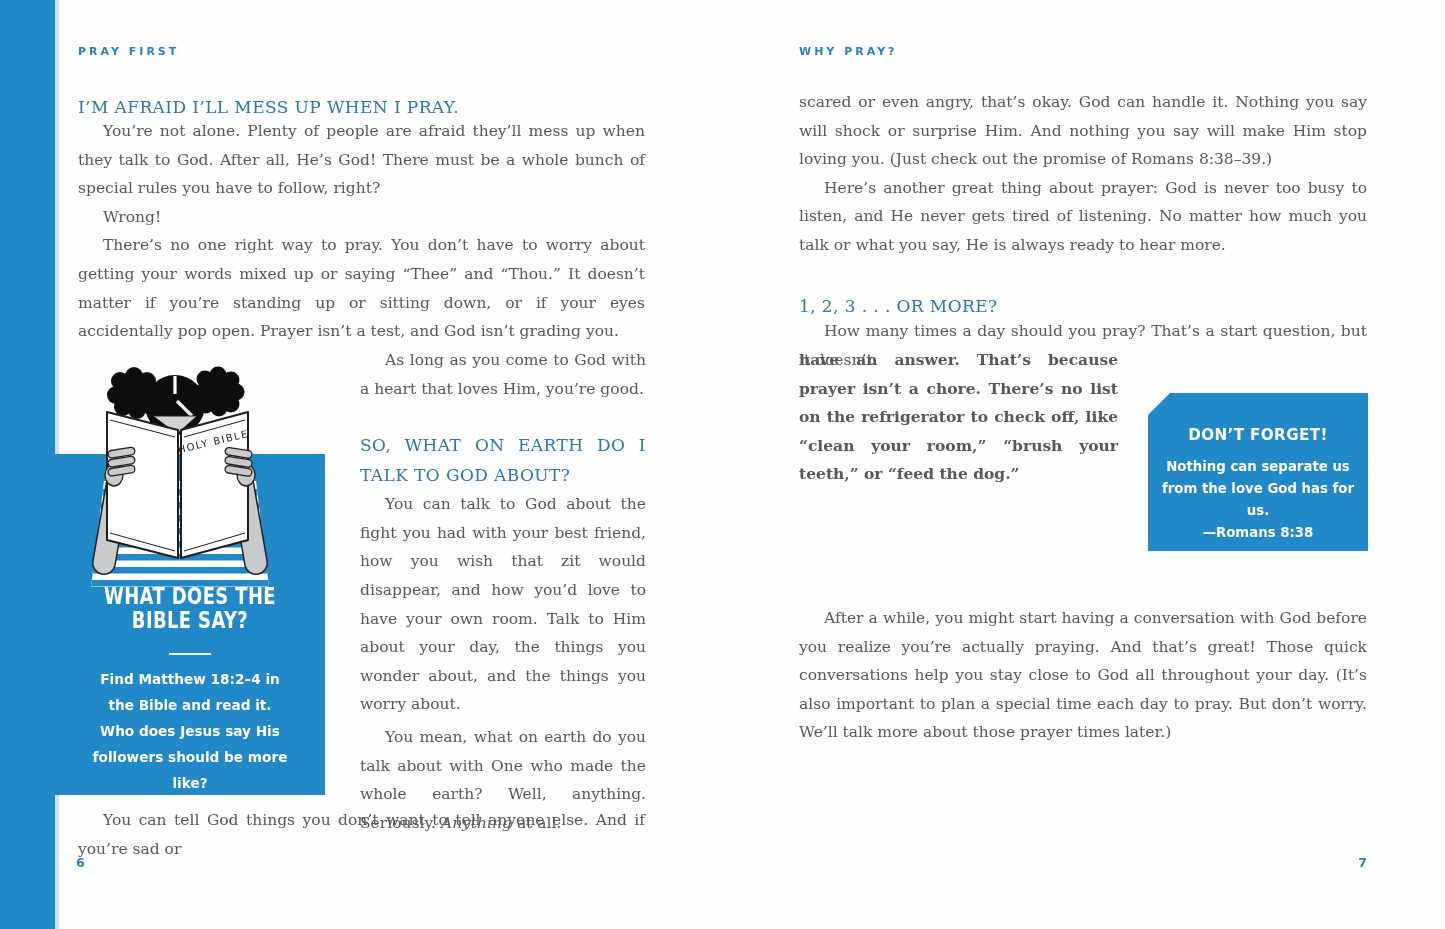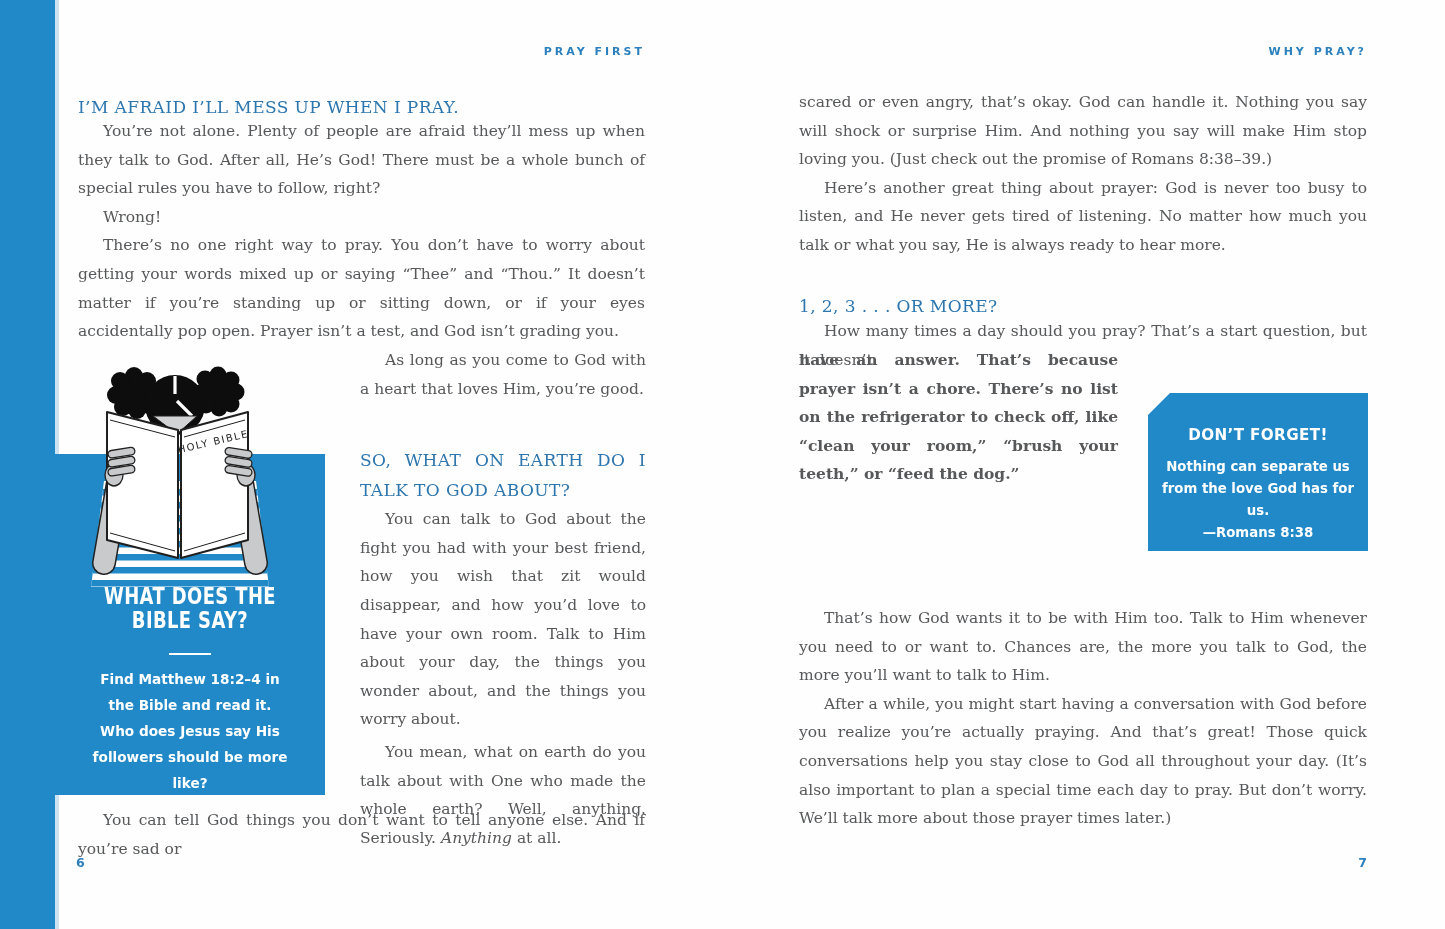--- a/index.html
+++ b/index.html
@@ -13,21 +13,21 @@
     position:relative;width:1445px;height:929px;background:#fefefe;overflow:hidden;
     font-family:"DejaVu Serif", serif;color:var(--body);
   }
   .abs{position:absolute;}
   
   .spine{left:0;top:0;width:55px;height:929px;background:var(--blue);}
   .edge{left:55px;top:0;width:4px;height:929px;background:#cde3f2;}
   
   .runhead{
     font-family:"DejaVu Sans", sans-serif;font-weight:bold;font-size:11px;
-    letter-spacing:3px;color:var(--blue-text);text-align:right;
+    letter-spacing:3px;color:var(--blue-text);text-align:left;
   }
   .pagenum{
     font-family:"DejaVu Sans", sans-serif;font-weight:bold;font-size:12.5px;
     color:var(--blue-text);
   }
   
   .h-serif{
     font-weight:normal;font-size:17px;line-height:30px;letter-spacing:0.4px;
     color:var(--heading);
   }
@@ -164,21 +164,21 @@
     <g fill="#c9cacc" stroke="#222222" stroke-width="1.3">
       <ellipse cx="156" cy="112" rx="9" ry="11"></ellipse>
       <rect x="135" y="86" width="27" height="7.5" rx="3.7" transform="rotate(9 148 90)"></rect>
       <rect x="135" y="95" width="27" height="7.5" rx="3.7" transform="rotate(9 148 99)"></rect>
       <rect x="135" y="104" width="27" height="7.5" rx="3.7" transform="rotate(9 148 108)"></rect>
     </g>
   </svg>
 
   <div class="abs copy" style="left:360px;top:346px;width:286px;">
     <p>As long as you come to God with a heart that loves Him, you’re good.</p>
-    <div class="h-serif" style="margin-top:42px;">SO, WHAT ON EARTH DO I TALK TO GOD ABOUT?</div>
+    <div class="h-serif" style="margin-top:27px;">SO, WHAT ON EARTH DO I TALK TO GOD ABOUT?</div>
     <p>You can talk to God about the fight you had with your best friend, how you wish that zit would disappear, and how you’d love to have your own room. Talk to Him about your day, the things you wonder about, and the things you worry about.</p>
     <p style="margin-top:4px;"><span>You mean, what on earth do you talk about with One who made the whole earth? Well, anything. Seriously. </span><em>Anything</em><span> at all.</span></p>
   </div>
 
   <div class="abs copy" style="left:78px;top:806px;width:567px;">
     <p>You can tell God things you don’t want to tell anyone else. And if you’re sad or</p>
   </div>
 
   <div class="abs pagenum" style="left:76px;top:855px;">6</div>
 
@@ -202,19 +202,18 @@
   <div class="abs callout-box" style="left:1148px;top:393px;width:220px;height:158px;">
     <div class="callout-title">DON’T FORGET!</div>
     <div class="callout-body">
       <div>Nothing can separate us</div>
       <div>from the love God has for us.</div>
       <div>—Romans 8:38</div>
     </div>
   </div>
 
   <div class="abs copy" style="left:799px;top:604px;width:568px;">
-    <p>That’s how God wants it to be with Him too. Talk to Him whenever you need to or want to. Chances are, the more you talk to God, the more you’ll want to talk to Him.</p>
     <p>After a while, you might start having a conversation with God before you realize you’re actually praying. And that’s great! Those quick conversations help you stay close to God all throughout your day. (It’s also important to plan a special time each day to pray. But don’t worry. We’ll talk more about those prayer times later.)</p>
   </div>
 
   <div class="abs pagenum" style="left:1300px;top:855px;width:67px;text-align:right;">7</div>
 
 </div>
 
 </body></html>

